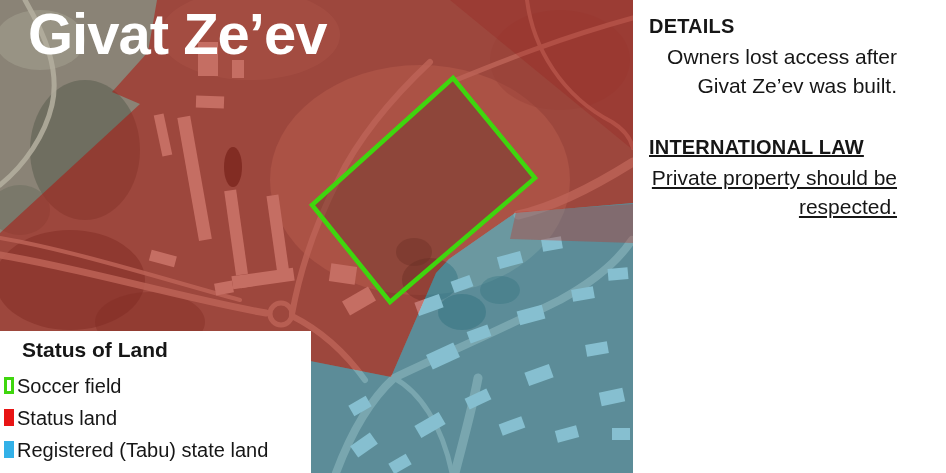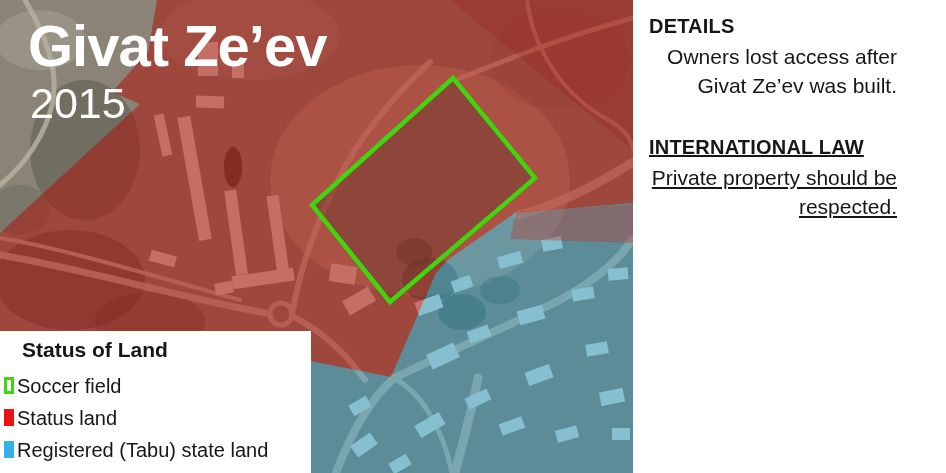--- a/index.html
+++ b/index.html
@@ -15,21 +15,21 @@
   
   .map-wrap {
     position: absolute;
     left: 0; top: 0;
     width: 633px; height: 473px;
   }
   .map-wrap svg { display: block; }
   
   .title-block {
     position: absolute;
-    left: 28px; top: 14px;
+    left: 28px; top: 2px;
     color: var(--title-color, #fff);
   }
   .map-title {
     margin: 0;
     font-size: 58px;
     font-weight: 700;
     letter-spacing: -1px;
     line-height: 1.1;
   }
   .map-year {
@@ -174,21 +174,20 @@
       <polygon points="157,0 148,52 112,92 140,104 0,233 0,345 310,361 391,377 436,273 449,259 515,213 633,203 633,0" style="fill: var(--private-land-overlay, rgba(173,22,14,0.55));"></polygon>
       <polygon points="450,0 633,0 633,150" fill="rgba(150,10,10,0.18)"></polygon>
       <polygon points="633,203 515,213 449,259 436,273 391,377 310,361 310,473 633,473" style="fill: var(--state-land-overlay, rgba(45,150,185,0.5));"></polygon>
       <polygon points="516,212 633,204 633,243 510,239" fill="rgba(190,55,45,0.38)"></polygon>
 
       <polygon points="453,78 535,178 390,302 312,205" fill="rgba(90,48,38,0.35)" style="stroke: var(--soccer-field-green, #3fd60e);" stroke-width="4.5" stroke-linejoin="miter"></polygon>
     </svg>
 
     <div class="title-block">
       <h1 class="map-title">Givat Ze’ev</h1>
-      <div class="map-year">2015</div>
     </div>
 
     <div class="legend">
       <div class="legend-title">Status of Land</div>
       <div class="legend-items">
         <div class="legend-row">
           <span class="sw sw-green-outline"></span>
           <span class="legend-label">Soccer field</span>
         </div>
         <div class="legend-row">

